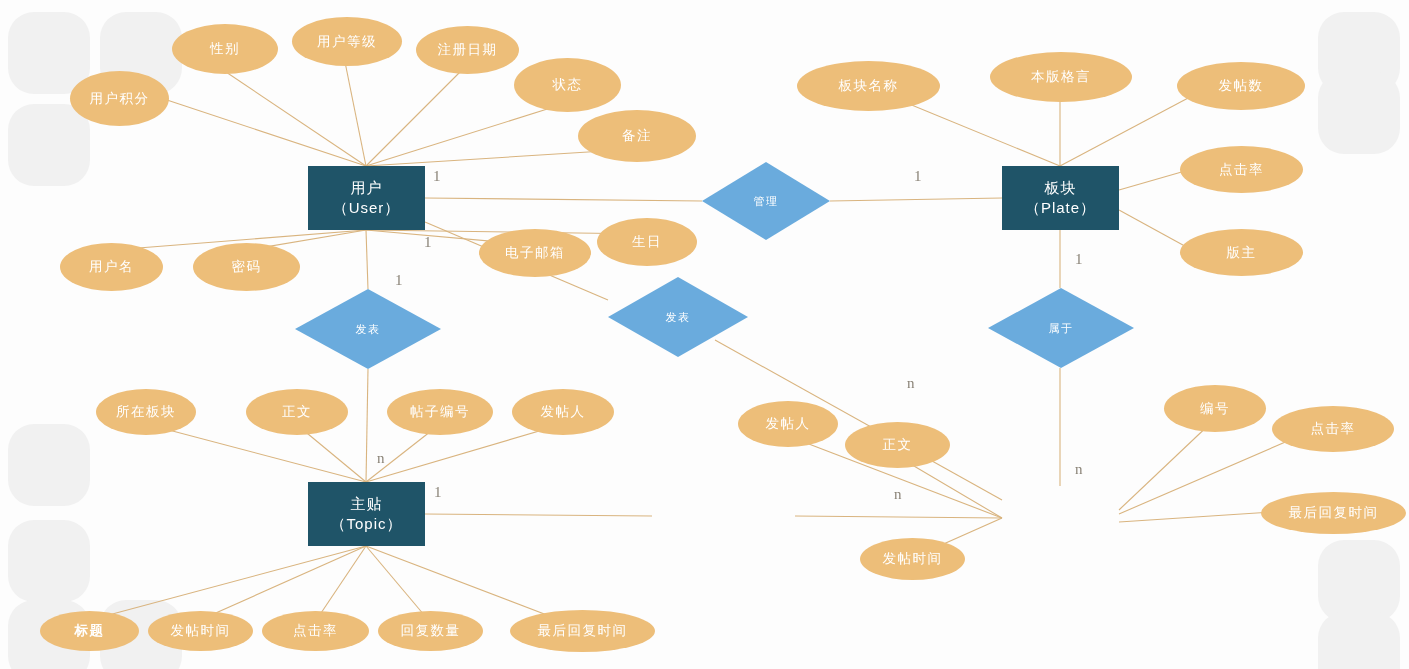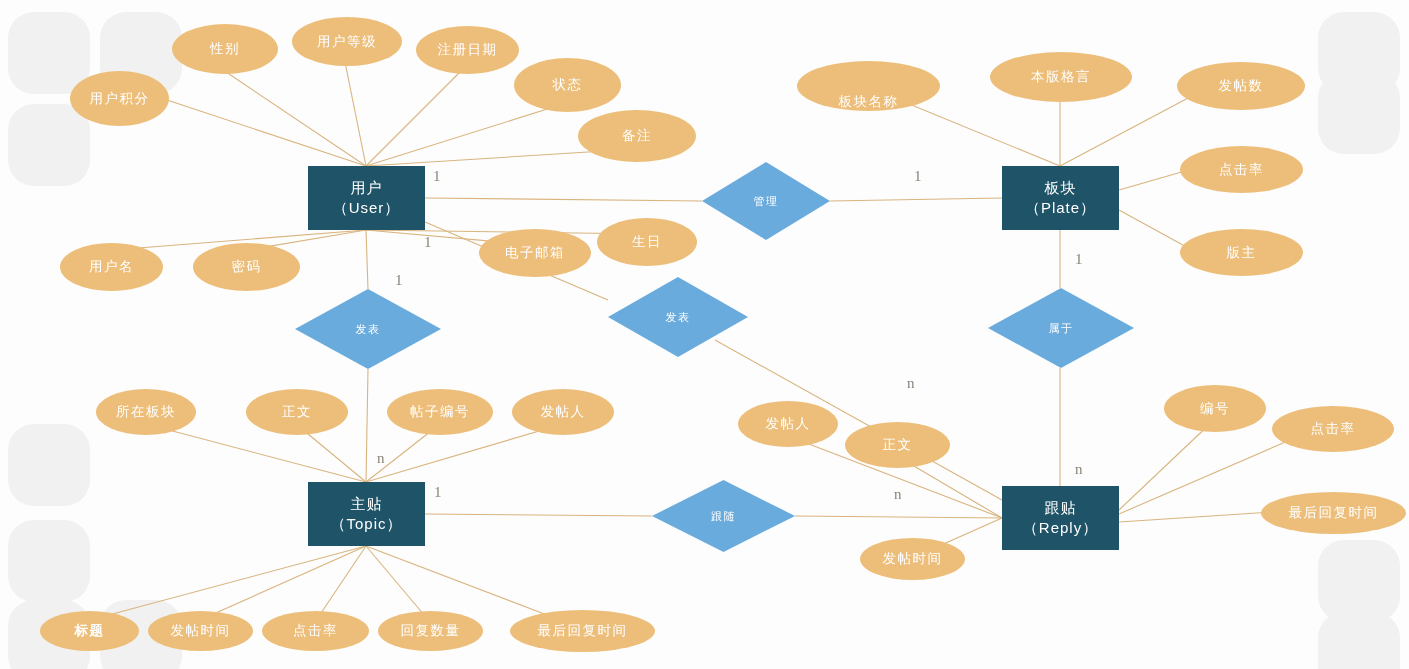--- a/index.html
+++ b/index.html
@@ -158,26 +158,20 @@
     </div>
   </div>
 
   <div class="node entity" style="left:308px; top:482px; width:117px; height:64px;">
     <div>
       <span>主贴</span>
       <span class="e-line2">（Topic）</span>
     </div>
   </div>
 
-  <div class="node entity" style="left:1002px; top:486px; width:117px; height:64px;">
-    <div>
-      <span>跟贴</span>
-      <span class="e-line2">（Reply）</span>
-    </div>
-  </div>
 
   <div class="node rel" style="left:702px; top:162px; width:128px; height:78px;">
     <div class="diamond-shape"></div>
     <span>管理</span>
   </div>
 
   <div class="node rel" style="left:295px; top:289px; width:146px; height:80px;">
     <div class="diamond-shape"></div>
     <span>发表</span>
   </div>
@@ -185,24 +179,20 @@
   <div class="node rel" style="left:608px; top:277px; width:140px; height:80px;">
     <div class="diamond-shape"></div>
     <span>发表</span>
   </div>
 
   <div class="node rel" style="left:988px; top:288px; width:146px; height:80px;">
     <div class="diamond-shape"></div>
     <span>属于</span>
   </div>
 
-  <div class="node rel" style="left:652px; top:480px; width:143px; height:72px;">
-    <div class="diamond-shape"></div>
-    <span>跟随</span>
-  </div>
 
   <div id="attr-layer">
       <div class="node attr" style="left: 70px; top: 71px; width: 99px; height: 55px; justify-content: center;">
         <span>用户积分</span>
       </div>
       <div class="node attr" style="left: 172px; top: 24px; width: 106px; height: 50px;">
         <span>性别</span>
       </div>
       <div class="node attr" style="left: 292px; top: 17px; width: 110px; height: 49px;">
         <span>用户等级</span>
@@ -221,21 +211,21 @@
       </div>
       <div class="node attr" style="left: 193px; top: 243px; width: 107px; height: 48px;">
         <span>密码</span>
       </div>
       <div class="node attr" style="left: 479px; top: 229px; width: 112px; height: 48px;">
         <span>电子邮箱</span>
       </div>
       <div class="node attr" style="left: 597px; top: 218px; width: 100px; height: 48px;">
         <span>生日</span>
       </div>
-      <div class="node attr" style="left: 797px; top: 61px; width: 143px; height: 50px; align-items: flex-end;">
+      <div class="node attr" style="left: 797px; top: 61px; width: 143px; height: 50px;">
         <span>板块名称</span>
       </div>
       <div class="node attr" style="left: 990px; top: 52px; width: 142px; height: 50px;">
         <span>本版格言</span>
       </div>
       <div class="node attr" style="left: 1177px; top: 62px; width: 128px; height: 48px;">
         <span>发帖数</span>
       </div>
       <div class="node attr" style="left: 1180px; top: 146px; width: 123px; height: 47px;">
         <span>点击率</span>

